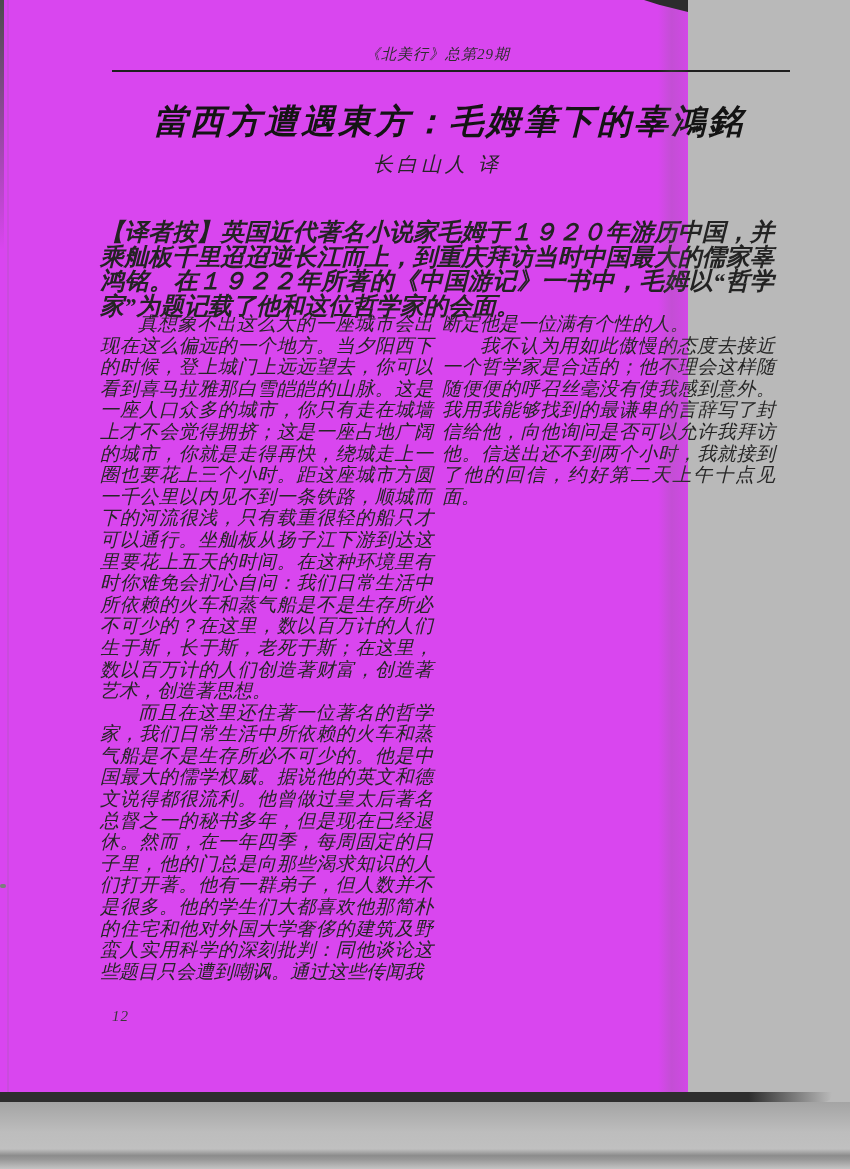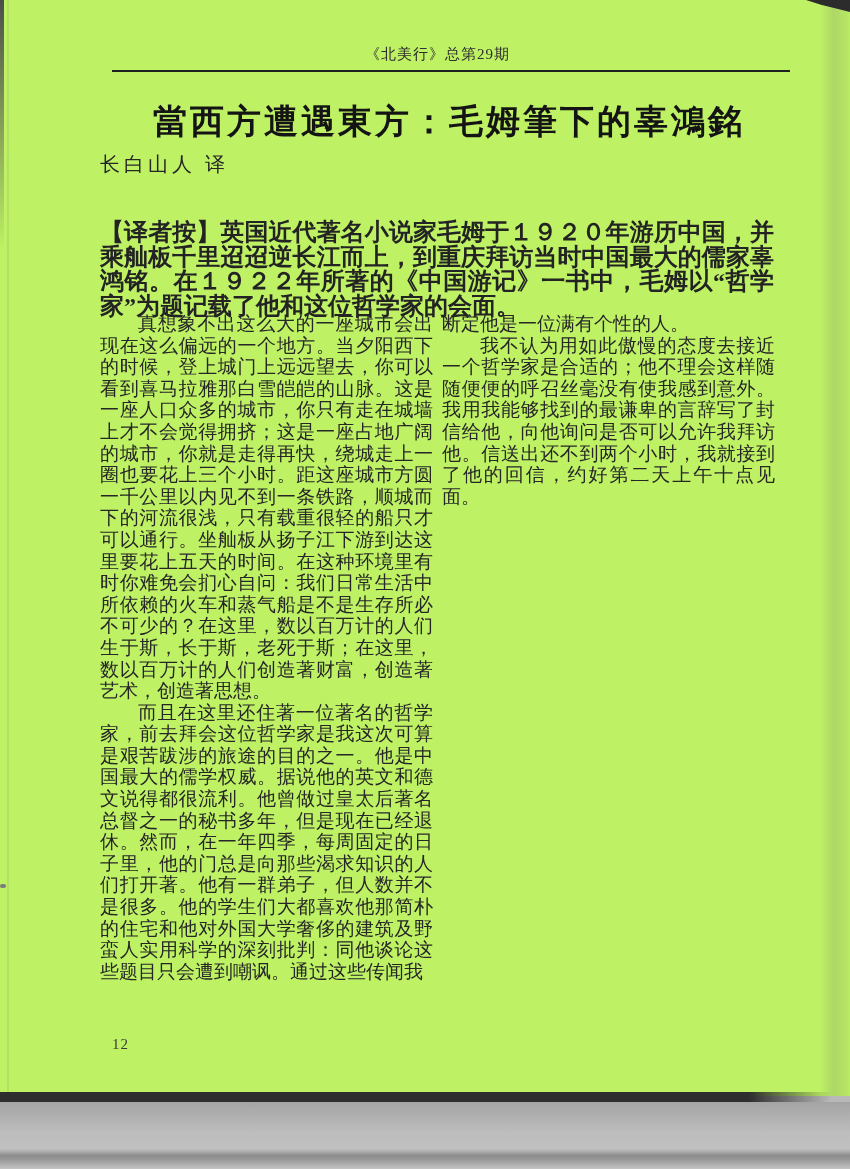--- a/index.html
+++ b/index.html
@@ -3,22 +3,23 @@
 <meta charset="utf-8">
 <style>
   html,body{margin:0;padding:0;}
   body{
     width:850px;height:1169px;position:relative;overflow:hidden;
     background:#b9b9b9;
     font-family:"Liberation Serif","DejaVu Serif",serif;
   }
   .scan{position:absolute;inset:0;}
   .page{
-    position:absolute;left:0;top:0;width:850px;height:1096px;
-    background:#bef264;
+    position:absolute;left:0;top:0;width:688px;height:1096px;
+    background:#d946ef;
+    font-style:italic;
   }
   
   .right-band{
     position:absolute;top:0;right:0;width:30px;height:1096px;
     background:linear-gradient(to right,rgba(110,110,110,0) 0%,rgba(110,110,110,.20) 45%,rgba(110,110,110,.10) 88%,rgba(110,110,110,.04) 100%);
   }
   .corner-tr{
     position:absolute;top:0;right:0;width:44px;height:12px;background:#2c2c2c;
     clip-path:polygon(0 0,100% 0,100% 100%,34% 40%);
   }
@@ -49,39 +50,39 @@
   }
   .header-rule{
     position:absolute;top:70px;left:112px;width:678px;height:2px;background:#1f1f1f;
   }
   .article-title{
     position:absolute;top:88px;left:48px;width:780px;
     text-align:center;font-size:34px;font-weight:700;letter-spacing:3px;color:#141414;
   }
   .translator{
     position:absolute;top:151px;left:100px;width:675px;
-    font-size:20px;letter-spacing:4px;color:#262626;
+    text-align:center;font-size:20px;letter-spacing:4px;color:#262626;
   }
   .note{
     position:absolute;top:220px;left:100px;width:674px;
     font-size:24px;font-weight:600;line-height:24.5px;
     text-align:justify;color:#232323;
   }
   .columns{
     position:absolute;top:313px;left:100px;width:675px;
     display:flex;gap:9px;
   }
   .col{
     width:333px;font-size:19px;line-height:21.6px;
     text-align:justify;color:#262626;
   }
   .col p{margin:0;}
   .col p.indent{text-indent:2em;}
   .page-number{
-    position:absolute;top:1036px;left:112px;
+    position:absolute;top:1008px;left:112px;
     font-size:15px;color:#3a3a3a;letter-spacing:1px;
   }
 </style>
 </head>
 <body>
 
 <div class="scan">
 
   <div class="page">
 
@@ -90,21 +91,21 @@
 
     <h1 class="article-title" style="margin:11px;">當西方遭遇東方：毛姆筆下的辜鴻銘</h1>
 
     <div class="translator">长白山人 译</div>
 
     <div class="note">【译者按】英国近代著名小说家毛姆于１９２０年游历中国，并乘舢板千里迢迢逆长江而上，到重庆拜访当时中国最大的儒家辜鸿铭。在１９２２年所著的《中国游记》一书中，毛姆以“哲学家”为题记载了他和这位哲学家的会面。</div>
 
     <div class="columns">
       <div class="col">
         <p class="indent">真想象不出这么大的一座城市会出现在这么偏远的一个地方。当夕阳西下的时候，登上城门上远远望去，你可以看到喜马拉雅那白雪皑皑的山脉。这是一座人口众多的城市，你只有走在城墙上才不会觉得拥挤；这是一座占地广阔的城市，你就是走得再快，绕城走上一圈也要花上三个小时。距这座城市方圆一千公里以内见不到一条铁路，顺城而下的河流很浅，只有载重很轻的船只才可以通行。坐舢板从扬子江下游到达这里要花上五天的时间。在这种环境里有时你难免会扪心自问：我们日常生活中所依赖的火车和蒸气船是不是生存所必不可少的？在这里，数以百万计的人们生于斯，长于斯，老死于斯；在这里，数以百万计的人们创造著财富，创造著艺术，创造著思想。</p>
-        <p class="indent">而且在这里还住著一位著名的哲学家，前去拜会这位哲学家是我这次可算是艰苦跋涉的旅途的目的之一。他是中国最大的儒学权威。据说他的英文和德文说得都很流利。他曾做过皇太后著名总督之一的秘书多年，但是现在已经退休。然而，在一年四季，每周固定的日子里，他的门总是向那些渴求知识的人们打开著。他有一群弟子，但人数并不是很多。他的学生们大都喜欢他那简朴的住宅和他对外国大学奢侈的建筑及野蛮人实用科学的深刻批判：同他谈论这些题目只会遭到嘲讽。通过这些传闻我</p>
+        <p class="indent">而且在这里还住著一位著名的哲学家，我们日常生活中所依赖的火车和蒸气船是不是生存所必不可少的。他是中国最大的儒学权威。据说他的英文和德文说得都很流利。他曾做过皇太后著名总督之一的秘书多年，但是现在已经退休。然而，在一年四季，每周固定的日子里，他的门总是向那些渴求知识的人们打开著。他有一群弟子，但人数并不是很多。他的学生们大都喜欢他那简朴的住宅和他对外国大学奢侈的建筑及野蛮人实用科学的深刻批判：同他谈论这些题目只会遭到嘲讽。通过这些传闻我</p>
       </div>
       <div class="col">
         <p>断定他是一位满有个性的人。</p>
         <p class="indent">我不认为用如此傲慢的态度去接近一个哲学家是合适的；他不理会这样随随便便的呼召丝毫没有使我感到意外。我用我能够找到的最谦卑的言辞写了封信给他，向他询问是否可以允许我拜访他。信送出还不到两个小时，我就接到了他的回信，约好第二天上午十点见面。</p>
       </div>
     </div>
 
     <div class="page-number">12</div>
 
     <div class="left-top-line"></div>

